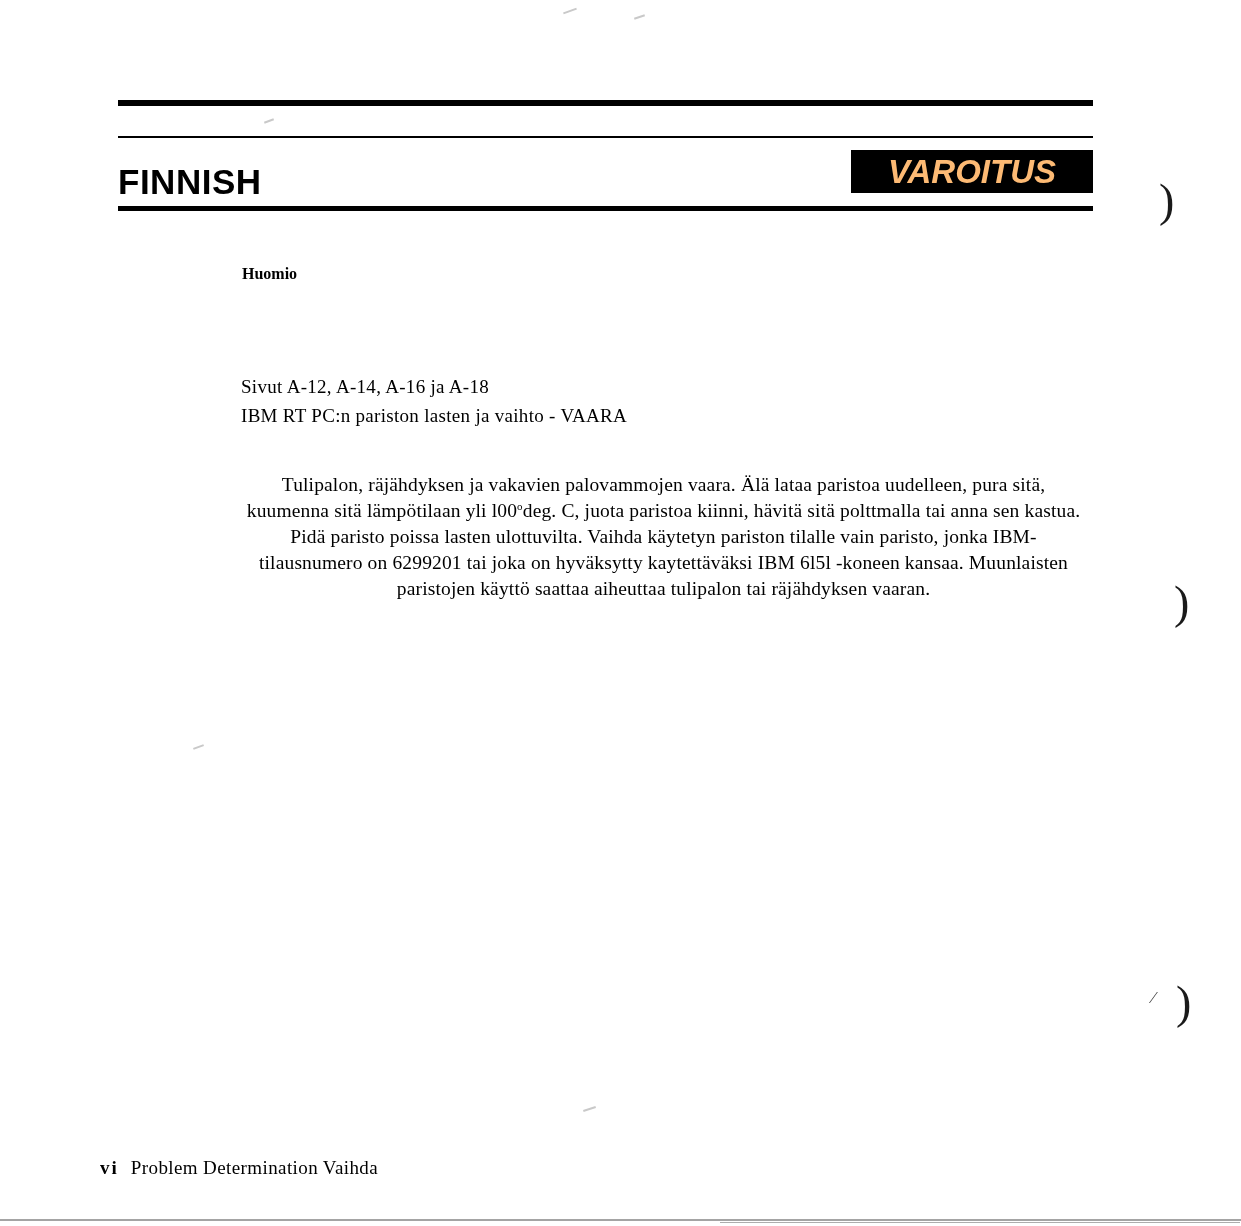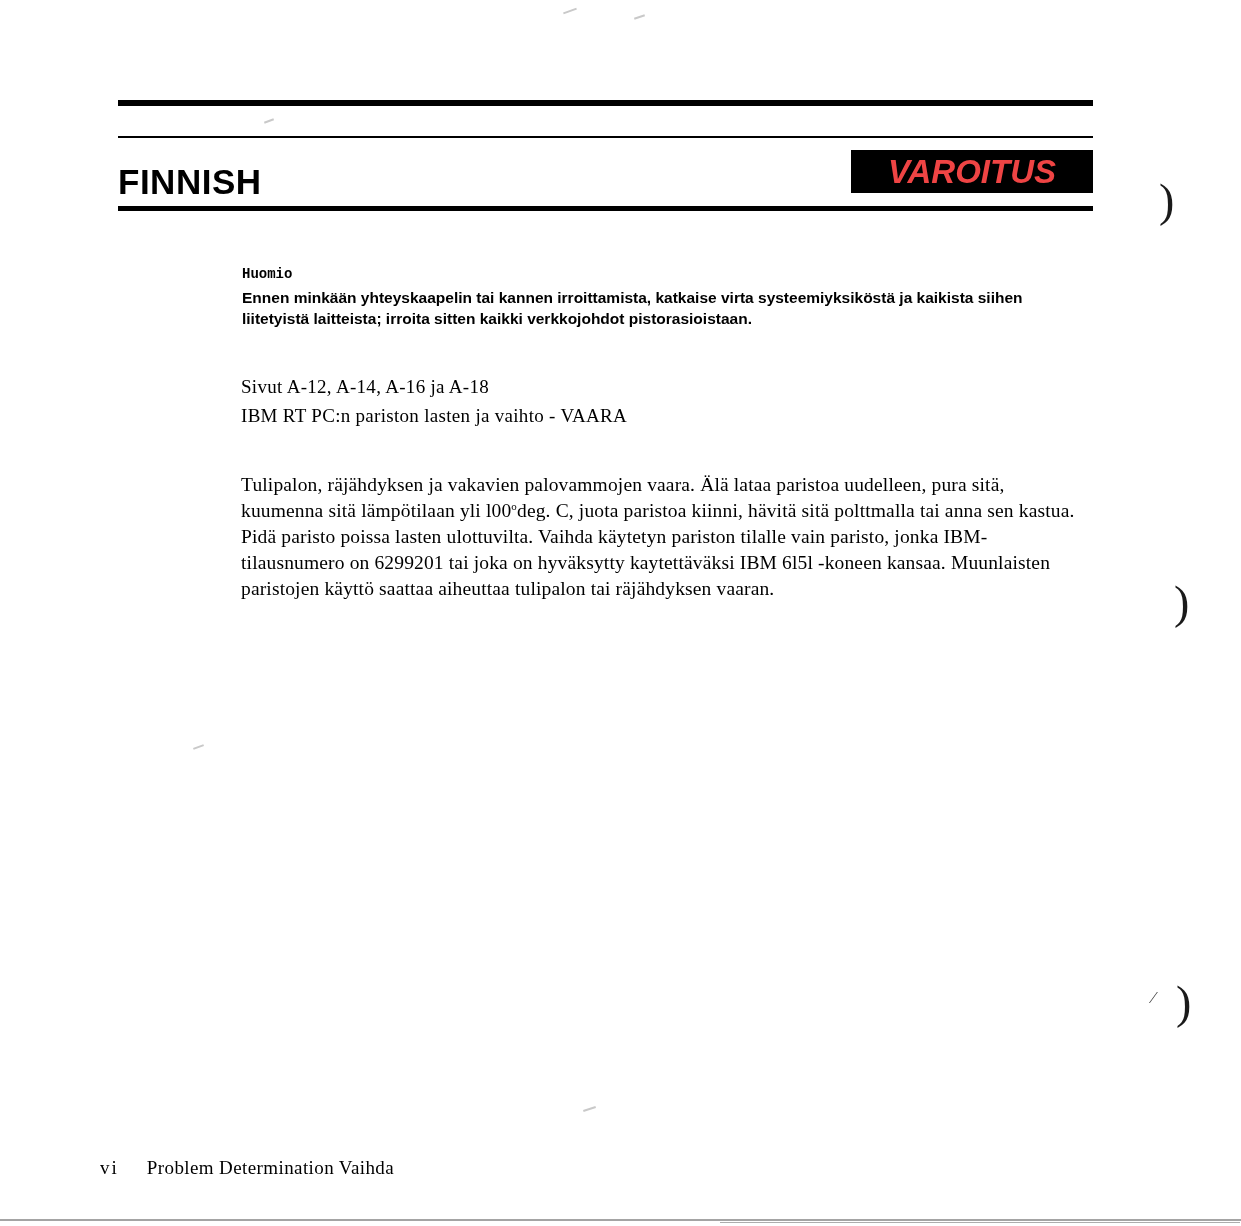--- a/index.html
+++ b/index.html
@@ -58,44 +58,44 @@
     line-height: 44px;
   }
 
   .warn-box {
     position: absolute;
     left: 851px;
     top: 150px;
     width: 242px;
     height: 43px;
     background: #000;
-    color: #ef4444;
+    color: #fdba74;
     font-family: "Liberation Sans", sans-serif;
     font-weight: bold;
     font-style: italic;
     font-size: 33px;
     line-height: 43px;
     text-align: center;
     letter-spacing: 0px;
     overflow: hidden;
   }
 
   
   .notice {
     position: absolute;
     left: 242px;
     top: 264px;
     width: 840px;
   }
   .notice-head {
-    font-family: Liberation Mono, monospace;
-    font-weight: bold;
-    font-size: 14px;
+    font-family: Liberation Serif, serif;
+    font-weight: bold;
+    font-size: 16px;
     line-height: 20px;
-    margin-bottom: 3px;
+    margin-bottom: 16px;
   }
   .notice-body {
     font-family: "Liberation Sans", sans-serif;
     font-weight: bold;
     font-size: 15.5px;
     line-height: 21px;
     width: 826px;
   }
 
   
@@ -112,21 +112,21 @@
 
   .para {
     position: absolute;
     left: 241px;
     top: 472px;
     width: 845px;
     font-family: "Liberation Serif", serif;
     font-size: 19.5px;
     line-height: 26px;
     letter-spacing: 0.15px;
-    text-align: left;
+    text-align: center;
   }
   .para sup {
     font-size: 11px;
     vertical-align: super;
     line-height: 0;
   }
 
   
   .paren {
     position: absolute;
@@ -156,23 +156,23 @@
   
   .footer {
     position: absolute;
     left: 100px;
     top: 1157px;
     font-family: "Liberation Serif", serif;
     font-size: 19px;
     letter-spacing: 0.4px;
   }
   .footer .folio {
-    font-weight: normal;
+    font-weight: bold;
     letter-spacing: 2px;
-    margin-right: 28px;
+    margin-right: 12px;
   }
 
   .edge-line {
     position: absolute;
     left: 0;
     top: 1219px;
     width: 1241px;
     height: 2px;
     background: #5a5a5a;
     opacity: 0.55;
@@ -196,21 +196,20 @@
   <div class="rule-mid"></div>
 
   <div class="lang-title">FINNISH</div>
 
   <div class="warn-box">VAROITUS</div>
 
   <div class="rule-bottom"></div>
 
   <div class="notice">
     <div class="notice-head">Huomio</div>
-    <div class="notice-body">Ennen minkään yhteyskaapelin tai kannen irroittamista, katkaise virta systeemiyksiköstä ja kaikista siihen liitetyistä laitteista; irroita sitten kaikki verkkojohdot pistorasioistaan.</div>
   </div>
 
   <div class="ref-lines">
     <div>Sivut A-12, A-14, A-16 ja A-18</div>
     <div>IBM RT PC:n pariston lasten ja vaihto - VAARA</div>
   </div>
 
   <div class="para"><span>Tulipalon, räjähdyksen ja vakavien palovammojen vaara. Älä lataa paristoa uudelleen, pura sitä, kuumenna sitä lämpötilaan yli l00</span><sup>o</sup><span>deg. C, juota paristoa kiinni, hävitä sitä polttmalla tai anna sen kastua. Pidä paristo poissa lasten ulottuvilta. Vaihda käytetyn pariston tilalle vain paristo, jonka IBM-tilausnumero on 6299201 tai joka on hyväksytty kaytettäväksi IBM 6l5l -koneen kansaa. Muunlaisten paristojen käyttö saattaa aiheuttaa tulipalon tai räjähdyksen vaaran.</span></div>
 
   <div class="paren paren-1">)</div>

